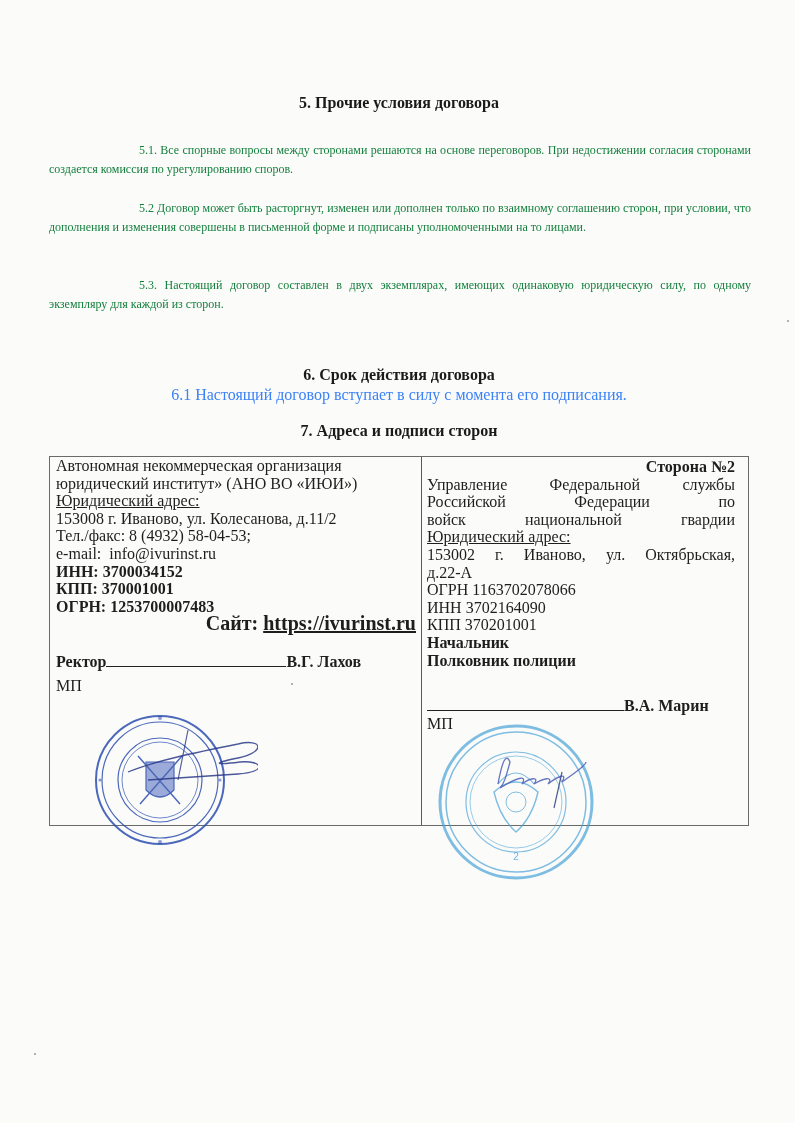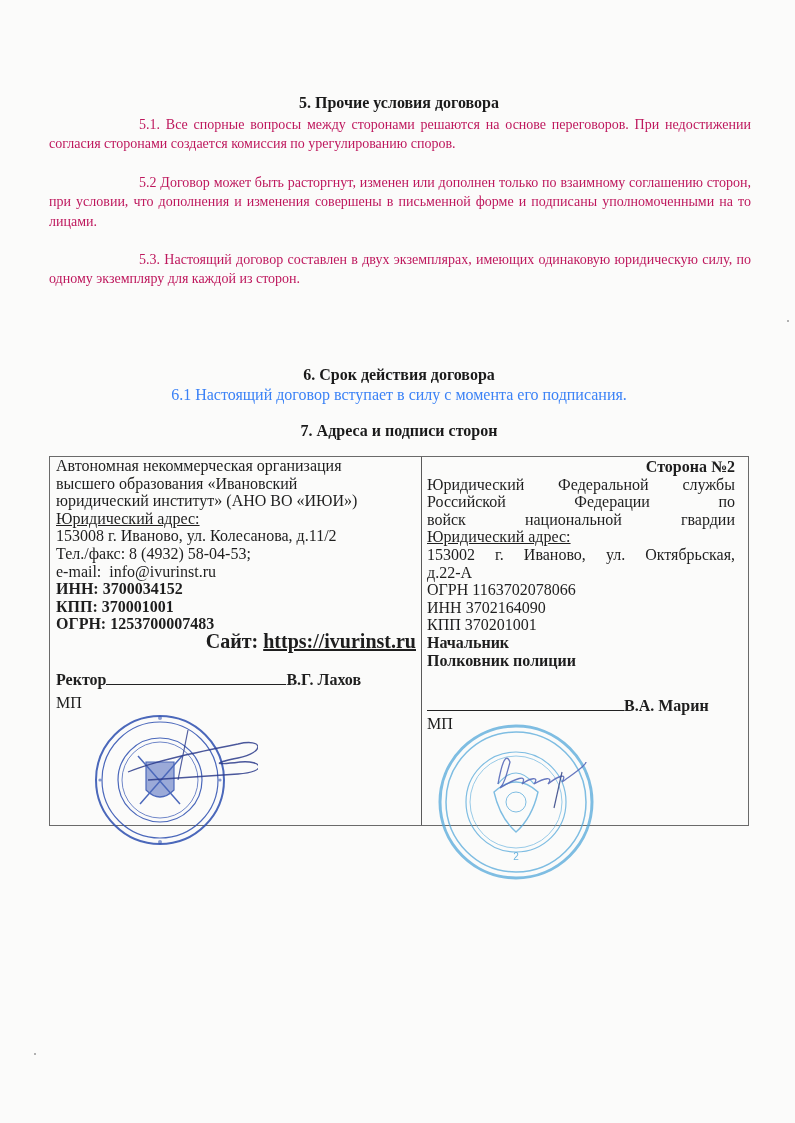--- a/index.html
+++ b/index.html
@@ -6,22 +6,22 @@
     body {
       width: 795px; height: 1123px; background: #fbfbfa; position: relative; overflow: hidden;
       font-family: "Liberation Serif", "DejaVu Serif", serif; color: #1e1e1e;
     }
     .page { position: absolute; left: 0; top: 0; width: 696px; height: 1123px; }
     .heading {
       position: absolute; left: 49px; width: 700px; text-align: center;
       font-weight: bold; font-size: 16px; line-height: 19px; color: #1a1a1a;
     }
     .para {
-      position: absolute; left: 108px; width: 643px; font-size: 14px; line-height: 19.4px;
-      text-align: justify; text-indent: 90px; color: #be185d;
+      position: absolute; left: 108px; width: 643px; font-size: 12px; line-height: 19.4px;
+      text-align: justify; text-indent: 90px; color: #15803d; margin-top: 26px;
     }
     .para-center { position: absolute; left: 49px; width: 700px; text-align: center; font-size: 16px; line-height: 19px; color: #3b82f6; }
     .table {
       position: absolute; left: 49px; top: 456px; width: 700px; height: 370px;
       border: 1px solid #6a6a6a; box-sizing: border-box;
     }
     .col-divider { position: absolute; left: 371px; top: 0; width: 1px; height: 100%; background: #5a5a5a; }
     .col { position: absolute; top: 0; font-family: "Liberation Serif", serif; font-size: 16px; line-height: 17.6px; }
     .col1 { left: 6px; width: 360px; }
     .col2 { left: 377px; width: 308px; }
@@ -49,38 +49,37 @@
   <div class="heading" style="top:365px;">6. Срок действия договора</div>
   <div class="para-center" style="top:385px;">6.1 Настоящий договор вступает в силу с момента его подписания.</div>
 
   <div class="heading" style="top:421px;">7. Адреса и подписи сторон</div>
 
   <div class="table">
     <div class="col-divider"></div>
 
     <div class="col col1">
       <span class="line">Автономная некоммерческая организация</span>
-      <span class="line">высшего образования «Ивановский</span>
       <span class="line">юридический институт» (АНО ВО «ИЮИ»)</span>
       <span class="line u">Юридический адрес:</span>
       <span class="line">153008 г. Иваново, ул. Колесанова, д.11/2</span>
       <span class="line">Тел./факс: 8 (4932) 58-04-53;</span>
       <span class="line"><span>e-mail:</span>&nbsp;&nbsp;<span>info@ivurinst.ru</span></span>
       <span class="line b">ИНН: 3700034152</span>
       <span class="line b">КПП: 370001001</span>
       <span class="line b">ОГРН: 1253700007483</span>
       <span class="line small-b"><span>Сайт:</span> <span class="u">https://ivurinst.ru</span></span>
       <span class="line" style="height:20px;"></span>
       <span class="sig-row b"><span>Ректор</span><span class="sig-line" style="width:180px;"></span><span>В.Г. Лахов</span></span>
       <span class="line" style="margin-top:6px;">МП</span>
     </div>
 
     <div class="col col2">
       <span class="col-title" style="text-align:right; padding-left:30px;">Сторона №2</span>
-      <span class="just">Юридический Федеральной службы</span>
+      <span class="just">Управление Федеральной службы</span>
       <span class="just">Российской Федерации по</span>
       <span class="just">войск национальной гвардии</span>
       <span class="line u">Юридический адрес:</span>
       <span class="just">153002 г. Иваново, ул. Октябрьская,</span>
       <span class="line">д.22-А</span>
       <span class="line">ОГРН 1163702078066</span>
       <span class="line">ИНН 3702164090</span>
       <span class="line">КПП 370201001</span>
       <span class="line b">Начальник</span>
       <span class="line b">Полковник полиции</span>

